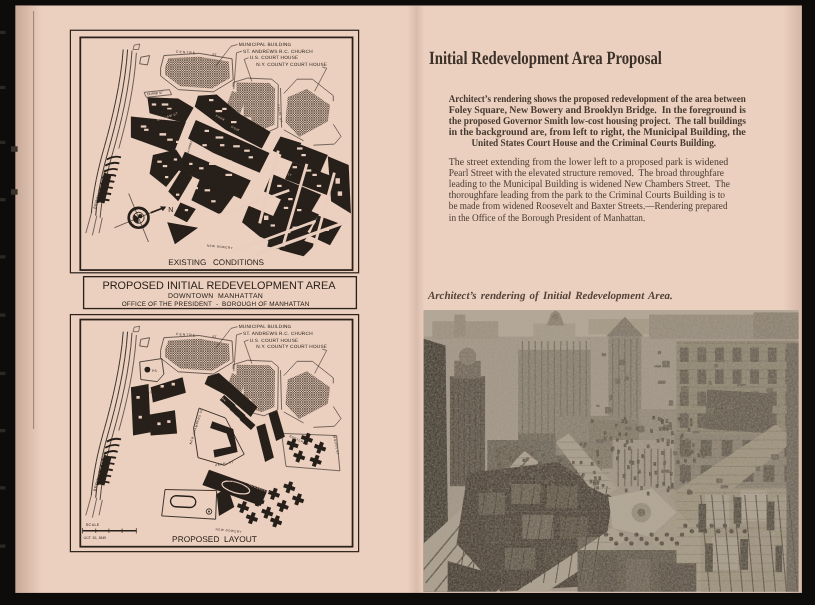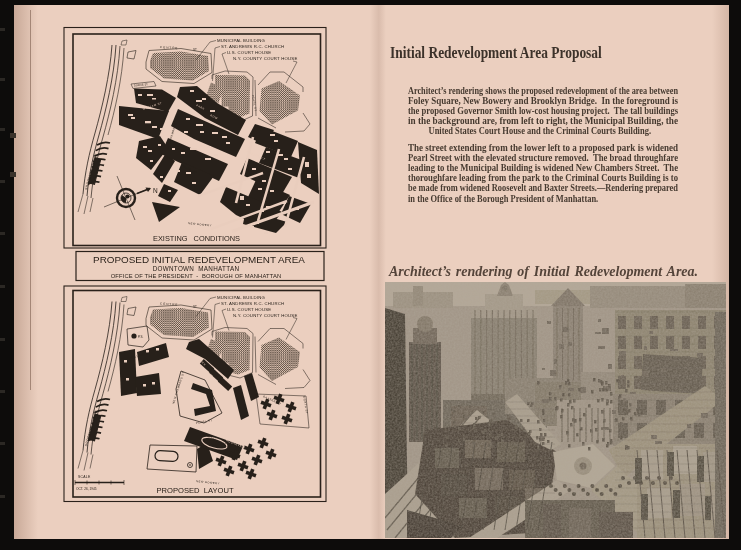--- a/index.html
+++ b/index.html
@@ -389,30 +389,30 @@
 <div class="abs" style="left:390px;top:42.5px;width:330px;font-family:'Liberation Serif';font-weight:bold;font-size:17px;color:#3c322a;transform:scaleX(0.79);transform-origin:0 0;white-space:nowrap;">Initial Redevelopment Area Proposal</div>
 
 <div class="abs" id="p1" style="left:408px;top:85.5px;width:270px;font-family:'Liberation Serif';font-weight:bold;font-size:9.4px;line-height:10.2px;color:#463a30;text-align:right;">
 <div style="transform:scaleX(0.8785);transform-origin:0 50%;white-space:nowrap;">Architect’s rendering shows the proposed redevelopment of the area between</div>
 <div style="transform:scaleX(0.9596);transform-origin:0 50%;white-space:nowrap;">Foley Square, New Bowery and Brooklyn Bridge.&nbsp; In the foreground is</div>
 <div style="transform:scaleX(0.9123);transform-origin:0 50%;white-space:nowrap;">the proposed Governor Smith low-cost housing project.&nbsp; The tall buildings</div>
 <div style="transform:scaleX(0.9818);transform-origin:0 50%;white-space:nowrap;">in the background are, from left to right, the Municipal Building, the</div>
 <div style="transform:scaleX(0.9000);transform-origin:0 50%;white-space:nowrap;">United States Court House and the Criminal Courts Building.</div>
 </div>
 
-<div class="abs" id="p2" style="left:408px;top:142.5px;width:270px;font-family:'Liberation Serif';font-weight:bold;font-size:9.4px;line-height:10.2px;color:#463a30;">
+<div class="abs" id="p2" style="left:408px;top:142.5px;width:270px;font-family:'Liberation Serif';font-weight:normal;font-size:9.4px;line-height:10.2px;color:#463a30;">
 <div style="transform:scaleX(0.9624);transform-origin:0 50%;white-space:nowrap;">The street extending from the lower left to a proposed park is widened</div>
 <div style="transform:scaleX(0.9222);transform-origin:0 50%;white-space:nowrap;">Pearl Street with the elevated structure removed.&nbsp; The broad throughfare</div>
 <div style="transform:scaleX(0.9267);transform-origin:0 50%;white-space:nowrap;">leading to the Municipal Building is widened New Chambers Street.&nbsp; The</div>
 <div style="transform:scaleX(0.9248);transform-origin:0 50%;white-space:nowrap;">thoroughfare leading from the park to the Criminal Courts Building is to</div>
 <div style="transform:scaleX(0.8956);transform-origin:0 50%;white-space:nowrap;">be made from widened Roosevelt and Baxter Streets.—Rendering prepared</div>
 <div style="transform:scaleX(0.9000);transform-origin:0 50%;white-space:nowrap;">in the Office of the Borough President of Manhattan.</div>
 </div>
 
-<div class="abs" style="left:389px;top:263.5px;font-family:'Liberation Serif';font-style:italic;font-weight:bold;font-size:14px;color:#54443a;word-spacing:1.3px;">Architect’s rendering of Initial Redevelopment Area.</div>
+<div class="abs" style="left:389px;top:263.5px;font-family:'Liberation Serif';font-style:italic;font-weight:bold;font-size:10px;color:#54443a;word-spacing:1.3px;">Architect’s rendering of Initial Redevelopment Area.</div>
 
 <svg class="abs" style="left:385px;top:282px;" width="341" height="256" viewBox="0 0 341 256">
 <defs>
 <filter id="grain" x="0" y="0" width="100%" height="100%">
         <feTurbulence type="fractalNoise" baseFrequency="0.55" numOctaves="2" result="n" seed="4"></feTurbulence>
         <feColorMatrix in="n" type="matrix" values="0 0 0 0 0.45, 0 0 0 0 0.40, 0 0 0 0 0.34, 0 0 0 0.9 0"></feColorMatrix>
       </filter>
 <filter id="blur1">
         <feGaussianBlur stdDeviation="0.6"></feGaussianBlur>
       </filter>

